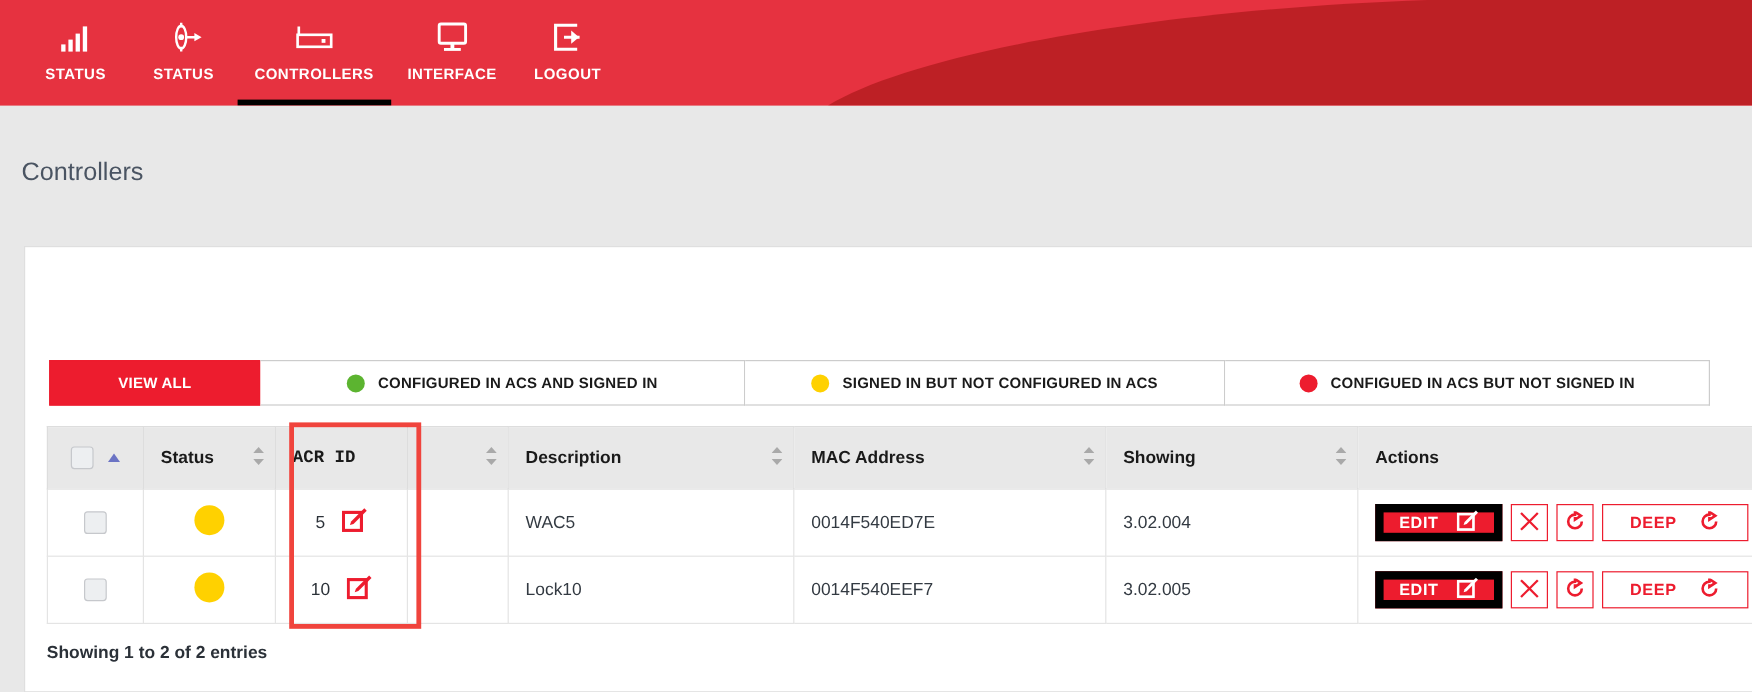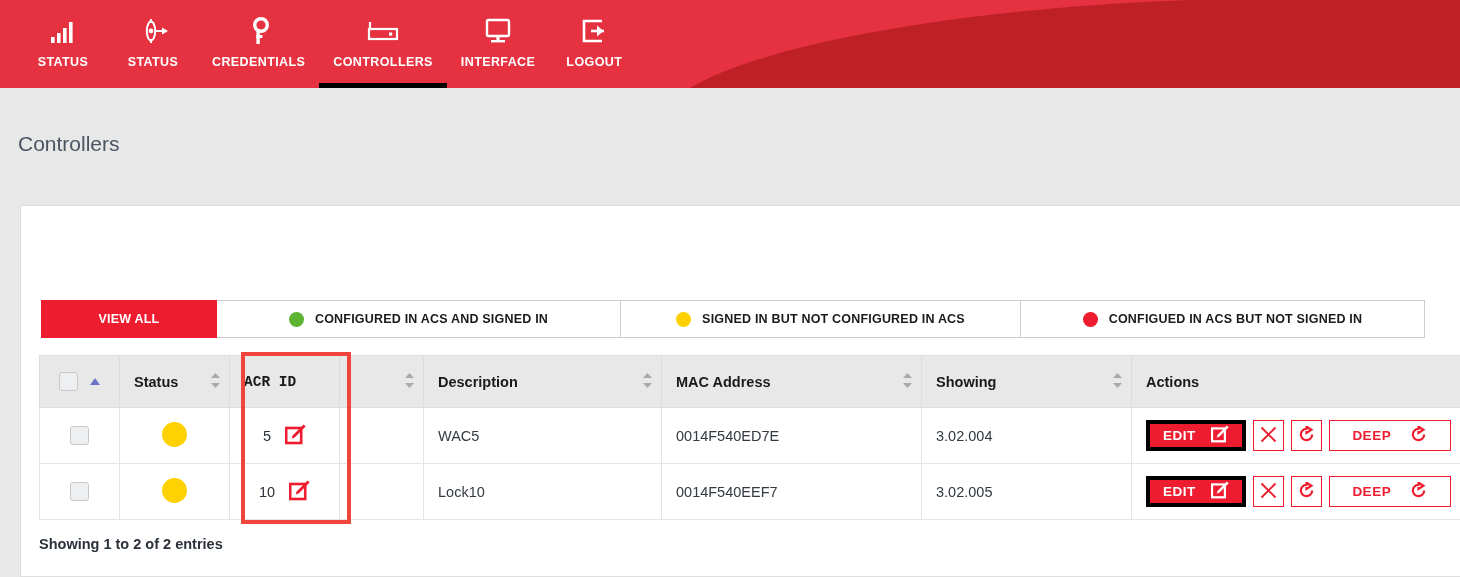--- a/index.html
+++ b/index.html
@@ -210,21 +210,21 @@
     pointer-events: none;
     z-index: 8;
     background: transparent;
   }
 
   
   td.act-col { padding: 0 0 0 14px; }
   .actions { display: flex; align-items: center; gap: 7px; }
   .btn-edit {
     background: #ed1c2e;
-    border: 4px solid #000000;
+    border: 7px solid #000000;
     color: #ffffff;
     height: 31px;
     padding: 0 13px;
     display: flex;
     align-items: center;
     gap: 15px;
     font-size: 13.5px;
     font-weight: bold;
     letter-spacing: .5px;
     cursor: pointer;
@@ -293,30 +293,20 @@
           <circle cx="14" cy="15" r="2.4" fill="#fff"></circle>
           <line x1="14" y1="3" x2="14" y2="7" stroke="#fff" stroke-width="2"></line>
           <line x1="14" y1="23" x2="14" y2="27" stroke="#fff" stroke-width="2"></line>
           <line x1="18" y1="15" x2="27" y2="15" stroke="#fff" stroke-width="2"></line>
           <polygon points="31,15 25,11.6 25,18.4" fill="#fff"></polygon>
         </svg>
       </span>
       <span class="lbl">STATUS</span>
     </div>
 
-    <div class="nav-item">
-      <span class="ico">
-        <svg width="28" height="30" viewBox="0 0 28 30">
-          <circle cx="16" cy="9" r="6.3" fill="none" stroke="#fff" stroke-width="3.4"></circle>
-          <rect x="11.4" y="13" width="3.4" height="15" fill="#fff"></rect>
-          <rect x="11.4" y="19" width="6" height="3" fill="#fff"></rect>
-        </svg>
-      </span>
-      <span class="lbl">CREDENTIALS</span>
-    </div>
 
     <div class="nav-item active">
       <span class="ico">
         <svg width="34" height="26" viewBox="0 0 34 26">
           <rect x="3" y="11" width="28" height="10" fill="none" stroke="#fff" stroke-width="2.2"></rect>
           <line x1="4" y1="11" x2="4" y2="4" stroke="#fff" stroke-width="2.2"></line>
           <rect x="23" y="14.5" width="3.2" height="3.2" fill="#fff"></rect>
         </svg>
       </span>
       <span class="lbl">CONTROLLERS</span>

